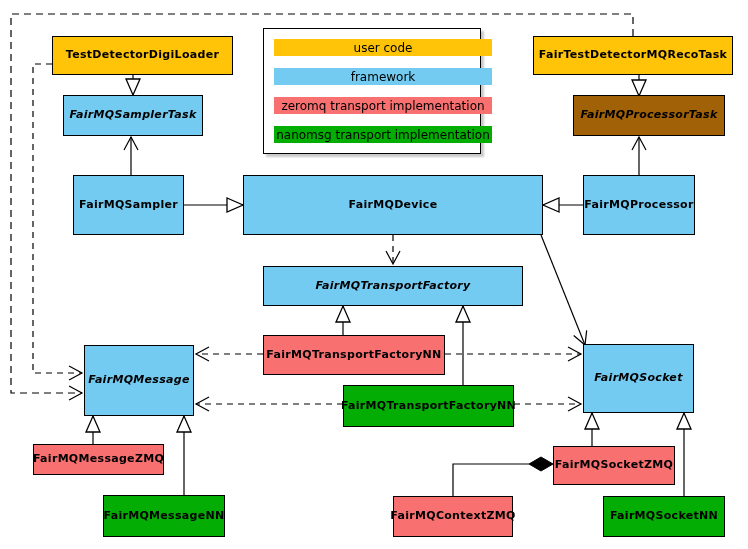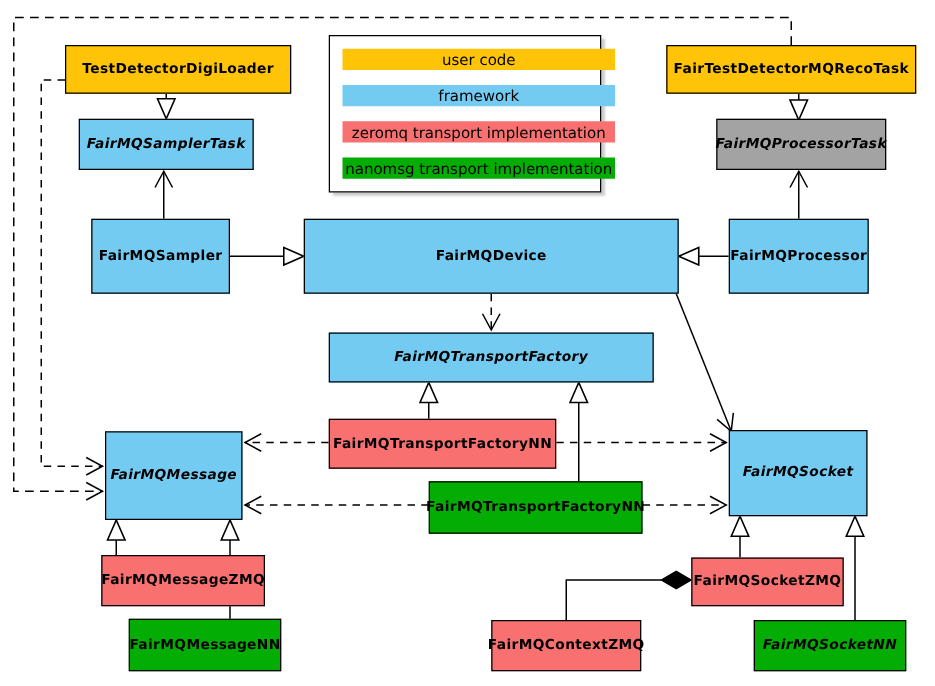--- a/index.html
+++ b/index.html
@@ -73,33 +73,33 @@
     <div class="legend-item" style="top: 10px; background: rgb(255, 196, 8);">user code</div>
     <div class="legend-item" style="top: 39px; background: rgb(116, 203, 242);">framework</div>
     <div class="legend-item" style="top: 68px; background: rgb(249, 112, 112);">zeromq transport implementation</div>
     <div class="legend-item" style="top: 97px; background: rgb(3, 173, 3);">nanomsg transport implementation</div>
   </div>
 
   <div class="node" style="left: 52px; top: 36px; width: 181px; height: 39px; background: rgb(255, 196, 8);">TestDetectorDigiLoader</div>
   <div class="node" style="left: 533px; top: 36px; width: 200px; height: 39px; background: rgb(255, 196, 8);">FairTestDetectorMQRecoTask</div>
 
   <div class="node abstract" style="left: 63px; top: 95px; width: 140px; height: 41px; background: rgb(116, 203, 242);">FairMQSamplerTask</div>
-  <div class="node abstract" style="left: 573px; top: 95px; width: 136px; height: 41px; background: #a3a3a3;">FairMQProcessorTask</div>
+  <div class="node abstract" style="left: 573px; top: 95px; width: 152px; height: 41px; background: #a16207;">FairMQProcessorTask</div>
 
   <div class="node" style="left: 73px; top: 175px; width: 111px; height: 60px; background: rgb(116, 203, 242);">FairMQSampler</div>
   <div class="node" style="left: 243px; top: 175px; width: 300px; height: 60px; background: rgb(116, 203, 242);">FairMQDevice</div>
   <div class="node" style="left: 583px; top: 175px; width: 112px; height: 60px; background: rgb(116, 203, 242);">FairMQProcessor</div>
 
   <div class="node abstract" style="left: 263px; top: 266px; width: 260px; height: 40px; background: rgb(116, 203, 242);">FairMQTransportFactory</div>
   <div class="node" style="left: 263px; top: 335px; width: 182px; height: 40px; background: rgb(249, 112, 112);">FairMQTransportFactoryNN</div>
   <div class="node" style="left: 343px; top: 385px; width: 171px; height: 42px; background: rgb(3, 173, 3);">FairMQTransportFactoryNN</div>
 
   <div class="node abstract" style="left: 583px; top: 344px; width: 111px; height: 69px; background: rgb(116, 203, 242);">FairMQSocket</div>
   <div class="node abstract" style="left: 84px; top: 345px; width: 110px; height: 71px; background: rgb(116, 203, 242);">FairMQMessage</div>
 
-  <div class="node" style="left: 33px; top: 444px; width: 131px; height: 41px; background: rgb(249, 112, 112); margin-left: 48px;">FairMQMessageZMQ</div>
+  <div class="node" style="left: 33px; top: 444px; width: 131px; height: 31px; background: rgb(249, 112, 112);">FairMQMessageZMQ</div>
   <div class="node" style="left: 103px; top: 495px; width: 122px; height: 42px; background: rgb(3, 173, 3);">FairMQMessageNN</div>
 
   <div class="node" style="left: 393px; top: 496px; width: 120px; height: 41px; background: rgb(249, 112, 112);">FairMQContextZMQ</div>
   <div class="node" style="left: 553px; top: 446px; width: 122px; height: 39px; background: rgb(249, 112, 112);">FairMQSocketZMQ</div>
-  <div class="node" style="left: 603px; top: 496px; width: 122px; height: 41px; background: rgb(3, 173, 3); font-style: italic;">FairMQSocketNN</div>
+  <div class="node" style="left: 603px; top: 496px; width: 122px; height: 41px; background: rgb(3, 173, 3);">FairMQSocketNN</div>
 
 </div>
 
 </body></html>

